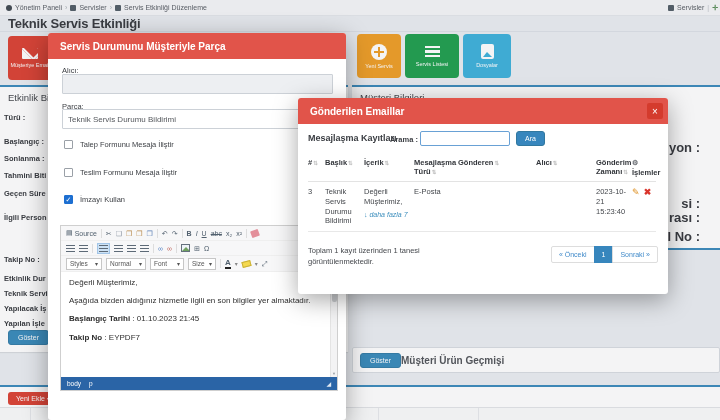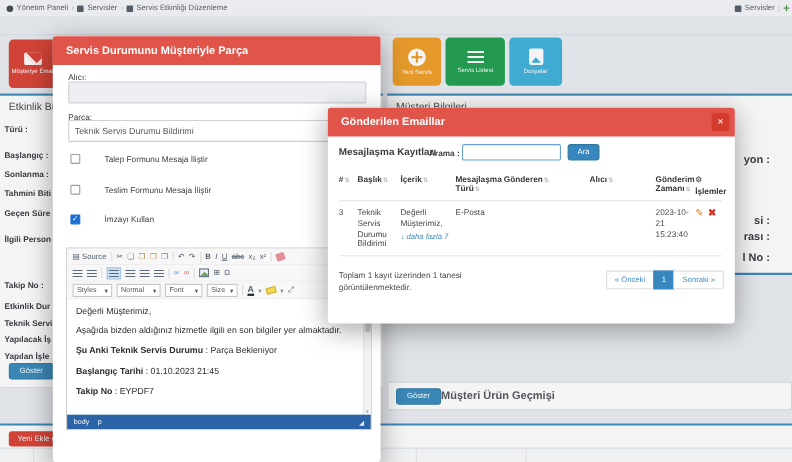--- a/index.html
+++ b/index.html
@@ -44,21 +44,21 @@
   .fileic { width:13px; height:15px; background:#fff; border-radius:2px; position:relative; overflow:hidden; }
   .fileic:after { content:""; position:absolute; bottom:2px; left:2px;
     border-left:4px solid transparent; border-right:5px solid transparent; border-bottom:5px solid #41b3dc; }
   
   .panel { position:absolute; background:#fff; border-top:2px solid #3f8dbd;
     box-shadow:0 1px 1px rgba(0,0,0,.08); z-index:1; }
   .panel-left { left:0; top:85px; width:348px; height:267px; }
   .panel-right { left:352px; top:85px; width:368px; height:163px; }
   .panel-h { position:absolute; left:8px; top:5px; font-size:9.5px; color:#46494e; }
   .fld { position:absolute; left:4px; font-size:7.5px; font-weight:bold; color:#3a3d42; white-space:nowrap; }
-  .rfld { position:absolute; right:20px; font-size:10px; font-weight:bold; color:#3a3d42; white-space:nowrap; }
+  .rfld { position:absolute; right:20px; font-size:13px; font-weight:bold; color:#3a3d42; white-space:nowrap; }
   .btn-blue { background:#3c8dbc; color:#fff; border:1px solid #367fa9; border-radius:3px;
     font-size:7px; padding:3px 9px; display:inline-block; cursor:pointer; }
   .goster-lp { position:absolute; left:8px; top:243px; }
   .blue-divider { position:absolute; left:352px; top:248px; width:368px; height:2px; background:#3f8dbd; z-index:1; }
   .history-bar { position:absolute; left:352px; top:347px; width:368px; height:26px; background:#fff;
     border:1px solid #d9dde2; border-radius:2px; display:flex; align-items:center; 
     padding:0 7px; z-index:1; }
   .history-title { font-size:10px; font-weight:bold; color:#55585d; }
   .bottom-line { position:absolute; left:0; top:385px; width:720px; height:2px; background:#3f8dbd; z-index:1; }
   .bottom-panel { position:absolute; left:0; top:387px; width:720px; height:33px; background:#fff; z-index:1; }
@@ -75,21 +75,21 @@
     box-shadow:0 6px 24px rgba(0,0,0,.35); }
   .modal-h { height:26px; background:#e1544a; color:#fff; font-size:10px; font-weight:bold;
     display:flex; align-items:center; padding:0 12px; border-radius:3px 3px 0 0; }
   
   .m1 { left:48px; top:33px; width:298px; height:387px; z-index:10; }
   .m1 .lbl { position:absolute; left:14px; font-size:7.5px; font-weight:normal; color:#3a3d42; }
   .inp { position:absolute; left:14px; width:271px; height:20px; border:1px solid #ccd1d7;
     border-radius:1px; background:#fff; font-size:8px; color:#55585d;
     font-family:"Liberation Sans",sans-serif; padding:0 5px; }
   .inp.dis { background:#edeff2; }
-  .cbrow { position:absolute; left:16px; display:flex; align-items:center; gap:22px;
+  .cbrow { position:absolute; left:16px; display:flex; align-items:center; gap:7px;
     font-size:7.5px; color:#3f4247; cursor:pointer; }
   .cb { width:9px; height:9px; border:1px solid #9aa0a7; border-radius:1px; background:#fff;
     display:inline-flex; align-items:center; justify-content:center; }
   .cb.on { background:#1d6fd1; border-color:#1d6fd1; color:#fff; font-size:7px; line-height:1; }
   
   .editor { position:absolute; left:12px; top:192px; width:278px; height:166px;
     border:1px solid #cfcfcf; background:#fff; }
   .tbrow { height:15px; background:#f7f7f8; display:flex; align-items:center; gap:4px;
     padding:0 5px; font-size:7px; color:#51606e; border-bottom:1px solid #efefef; }
   .tsep { width:1px; height:9px; background:#ddd; }
@@ -168,20 +168,21 @@
       <span>Servis Etkinliği Düzenleme</span>
     </div>
     <div class="topbar-right">
       <span class="mini-ic"></span>
       <span>Servisler</span>
       <span class="tb-sep">|</span>
       <span class="plus-cut">✛</span>
     </div>
   </div>
 
+  <div class="page-title">Teknik Servis Etkinliği</div>
   <div class="title-line"></div>
 
   <div class="abtn abtn-email">
     <span class="env"></span>
     <span>Müşteriye Email</span>
   </div>
   <div class="abtn abtn-new">
     <span class="plusc"></span>
     <span>Yeni Servis</span>
   </div>
@@ -327,21 +328,20 @@
         <span class="fontA">A</span>
           <span class="caret" style="color:#888">▾</span>
         <span class="marker"></span>
           <span class="caret" style="color:#888">▾</span>
         <span class="tico">⤢</span>
       </div>
 
       <div class="ed-content">
         <p>Değerli Müşterimiz,</p>
         <p>Aşağıda bizden aldığınız hizmetle ilgili en son bilgiler yer almaktadır.</p>
-        <p><b>Şu Anki Teknik Servis Durumu</b><span> : Parça Bekleniyor</span></p>
         <p><b>Başlangıç Tarihi</b><span> : 01.10.2023 21:45</span></p>
         <p><b>Takip No</b><span> : EYPDF7</span></p>
       </div>
       <div class="ed-scroll">
         <span class="up">▲</span>
         <span class="ed-thumb"></span>
         <span class="dn">▼</span>
       </div>
       <div class="ed-path">
         <span>body p</span>

